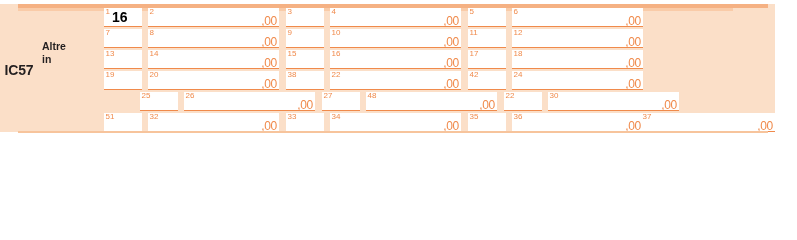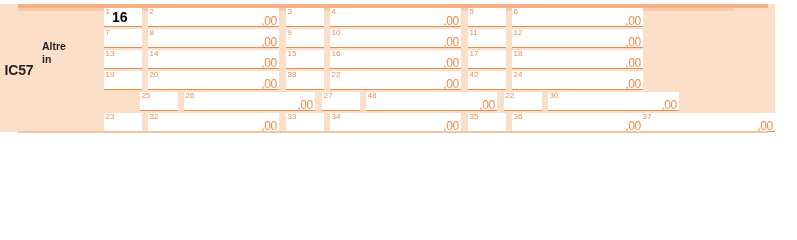--- a/index.html
+++ b/index.html
@@ -248,21 +248,21 @@
         <span class="num">22</span>
       </div>
       <div class="fld c-wide x6">
         <span class="num">30</span>
         <span class="amt">,00</span>
       </div>
     </div>
 
     <div class="row row-last" style="top:105px;">
       <div class="fld c-narrow x1">
-        <span class="num">23</span>
+        <span class="num">51</span>
       </div>
       <div class="fld c-wide x2">
         <span class="num">32</span>
         <span class="amt">,00</span>
       </div>
       <div class="fld c-narrow x3">
         <span class="num">33</span>
       </div>
       <div class="fld c-wide x4">
         <span class="num">34</span>

